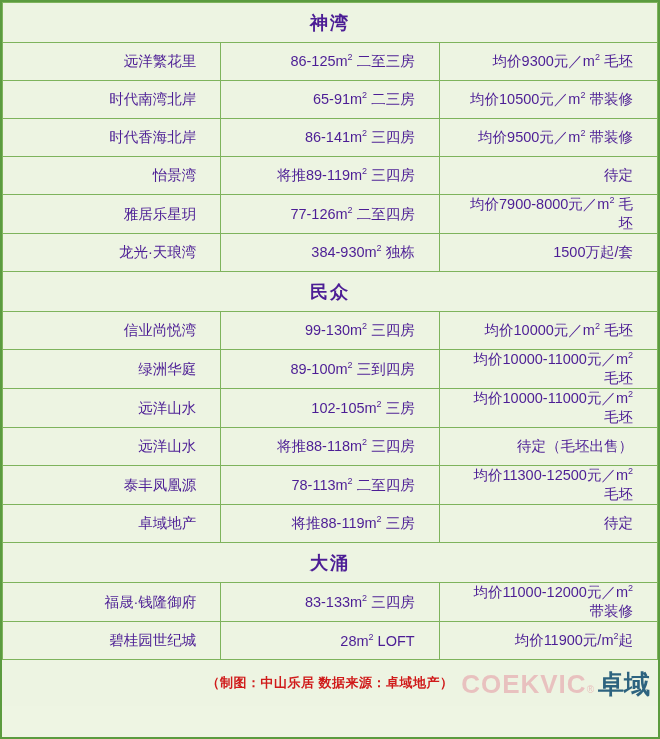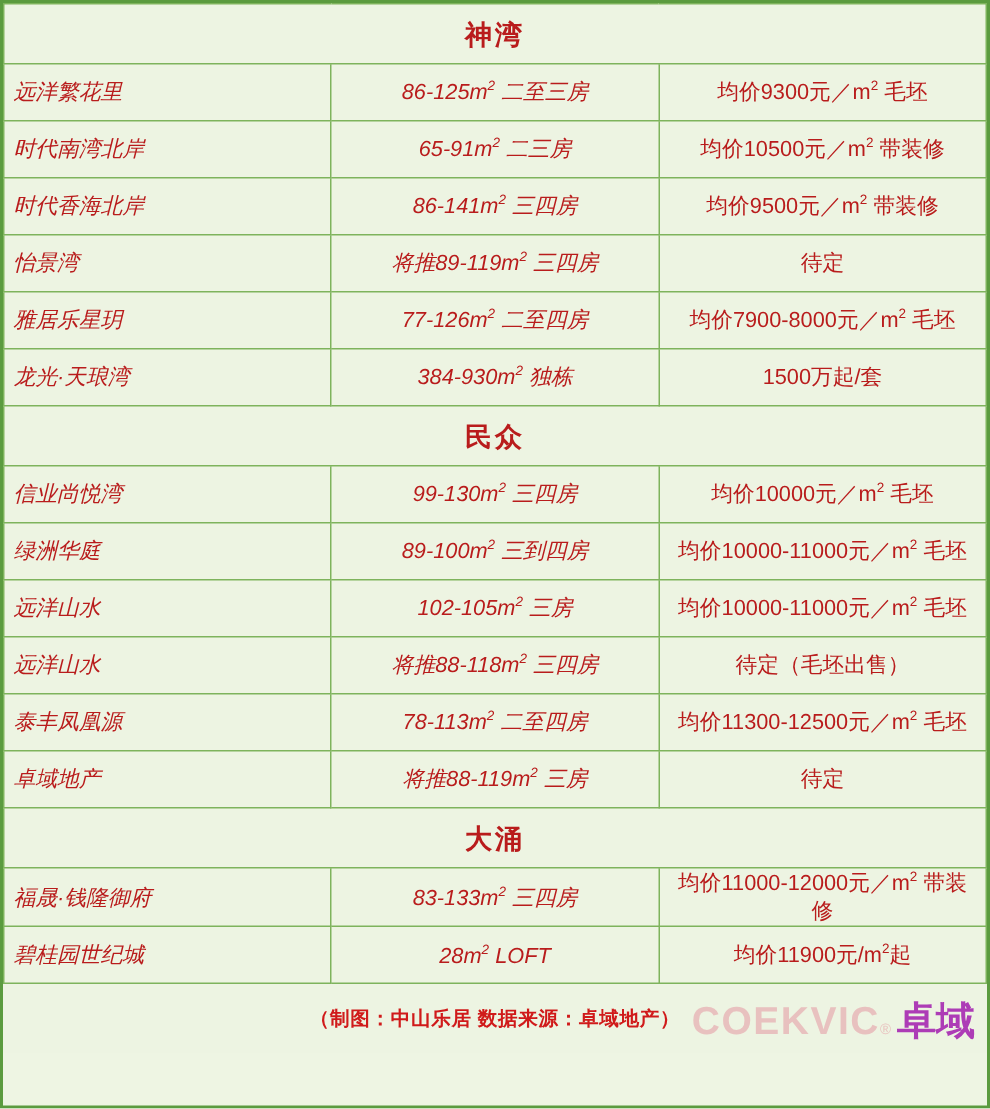--- a/index.html
+++ b/index.html
@@ -24,39 +24,37 @@
   table.grid {
     width: 100%;
     border-collapse: collapse;
     table-layout: fixed;
   }
   table.grid td {
     border: 1px solid #7eb35c;
     background: #edf4e2;
     height: 38px;
     box-sizing: border-box;
-    padding: 0 6px;
-    color: #b91c1c;
+    padding: 0 24px;
+    color: #4c1d95;
     font-size: 14.5px;
     vertical-align: middle;
   }
   td.col-name {
     width: 213px;
-    text-align: left;
-    font-style: italic;
+    text-align: right;
   }
   td.col-area {
     width: 180px;
-    text-align: center;
+    text-align: right;
     letter-spacing: 0px;
-    font-style: italic;
   }
   td.col-price {
     width: 257px;
-    text-align: center;
+    text-align: right;
     padding-left: 10px;
   }
   tr.section td {
     text-align: center;
     font-weight: bold;
     font-size: 18px;
     height: 40px;
     letter-spacing: 2px;
     background: #edf4e2;
   }
@@ -92,21 +90,21 @@
     font-family: "Liberation Sans", sans-serif;
     font-weight: bold;
     font-size: 26px;
     color: #e8b9b9;
     letter-spacing: 1px;
   }
   .wm-cn {
     font-family: "Liberation Sans", sans-serif;
     font-weight: bold;
     font-size: 26px;
-    color: #a21caf;
+    color: #0c4a6e;
     margin-left: 4px;
   }
   .wm-reg {
     font-size: 10px;
     vertical-align: super;
     color: #e8b9b9;
   }
 </style>
 </head>
 <body>

